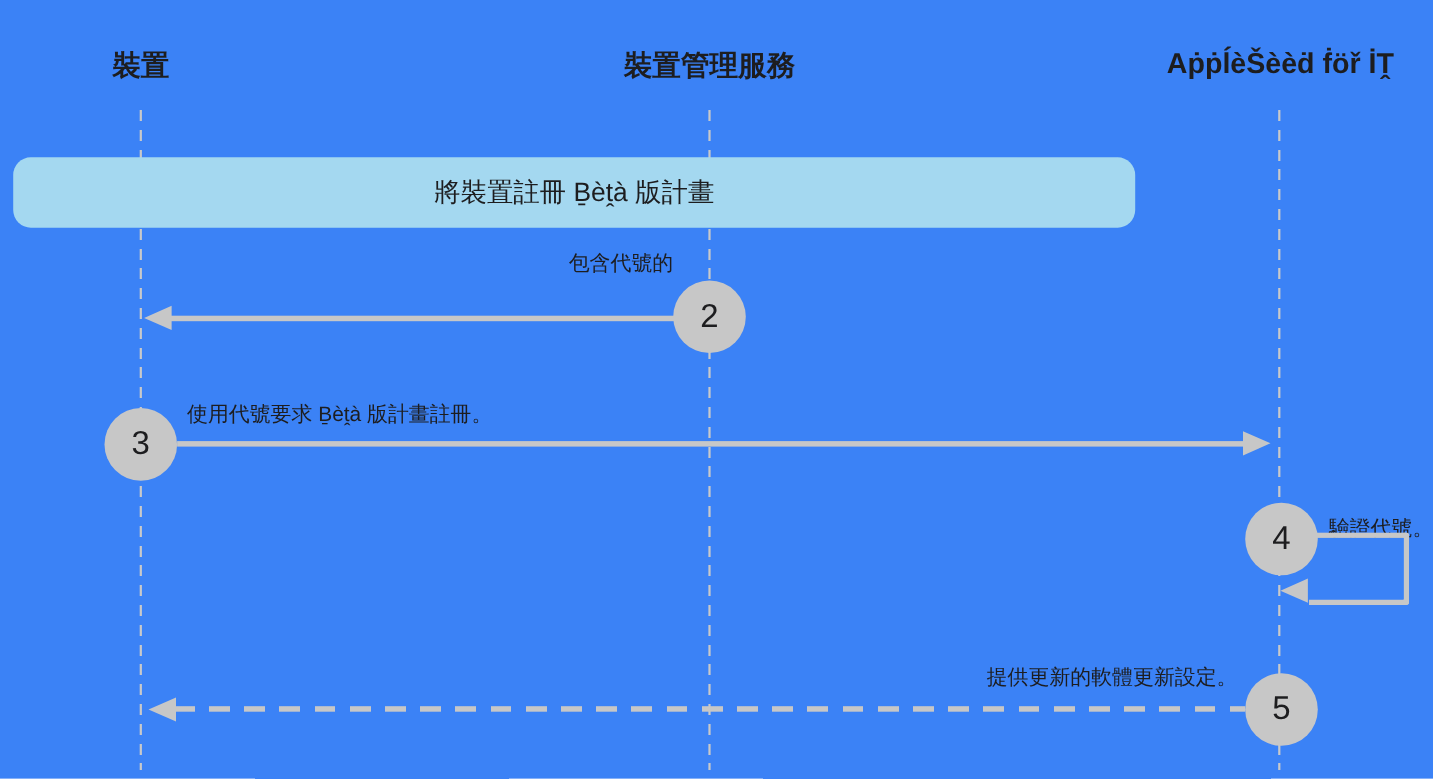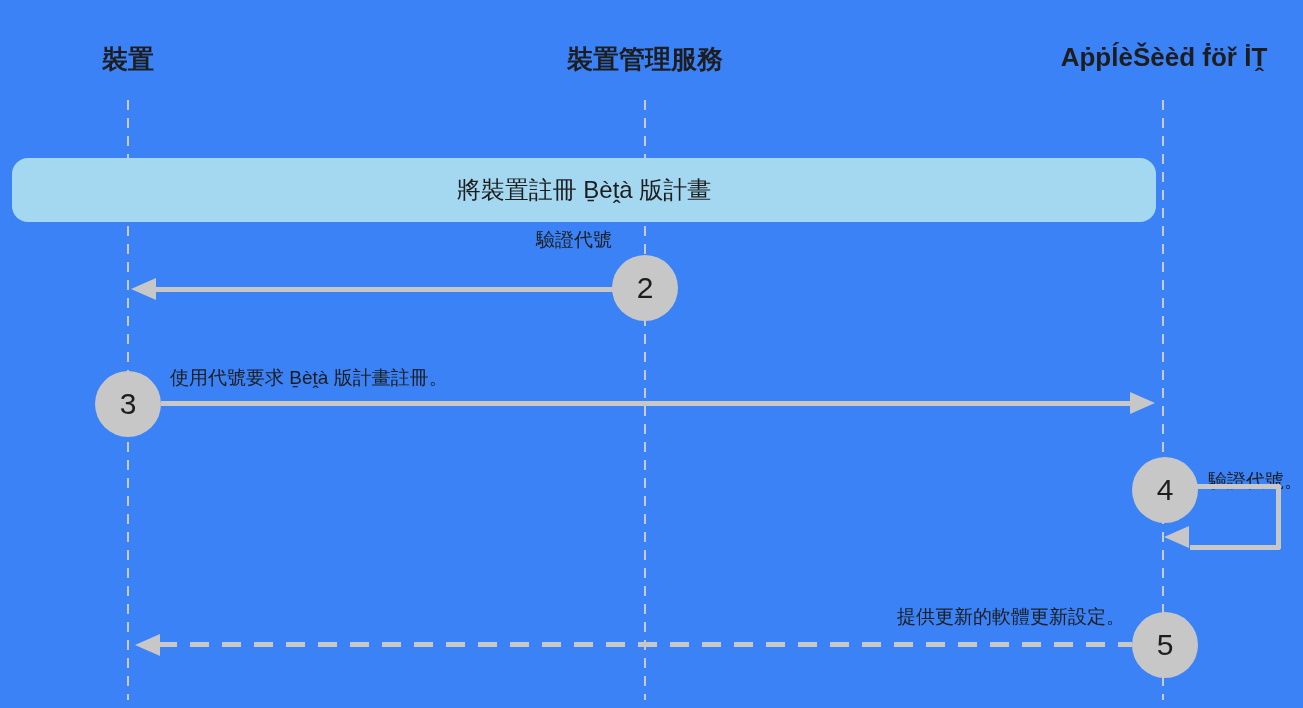--- a/index.html
+++ b/index.html
@@ -24,22 +24,22 @@
     position: absolute;
     top: 100px;
     height: 600px;
     width: 2px;
     background: repeating-linear-gradient(180deg,
       var(--lifeline-gray, #c9c9c9) 0 10px, transparent 10px 18px);
   }
   .banner {
     position: absolute;
     left: 12px;
-    top: 158px;
-    width: 1144px;
+    top: 143px;
+    width: 1020px;
     height: 64px;
     border-radius: 16px;
     background: var(--banner-blue, #a4d8f0);
     display: flex;
     align-items: center;
     justify-content: center;
     font-size: 24px;
     font-weight: 500;
   }
   .step-circle {
@@ -107,21 +107,21 @@
 
   <div class="actor-label" style="left:128px;">裝置</div>
   <div class="actor-label" style="left:645px;">裝置管理服務</div>
   <div class="actor-label" style="left:1164px;">AṗṗĺèŠèèḋ ḟöř İṰ</div>
 
   <div class="banner">
     <span>將裝置註冊 Ḇèṱà 版計畫</span>
   </div>
 
   <div class="msg-label right" style="left:100px; top:227px; width:512px;">
-    <div>驗證代號</div>
+    <div>包含代號的</div>
   </div>
   <div class="msg-line" style="left:148px; top:287px; width:466px;"></div>
   <div class="arrowhead-left" style="left:131px; top:278px;"></div>
   <div class="step-circle" style="left:612px; top:255px;">
     <span>2</span>
   </div>
 
   <div class="msg-label" style="left:170px; top:365px;">使用代號要求 Ḇèṱà 版計畫註冊。</div>
   <div class="msg-line" style="left:161px; top:401px; width:970px;"></div>
   <div class="arrowhead-right" style="left:1130px; top:392px;"></div>

